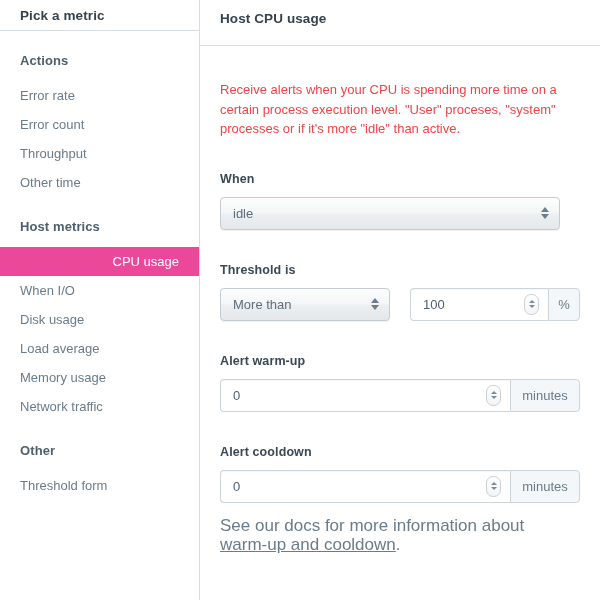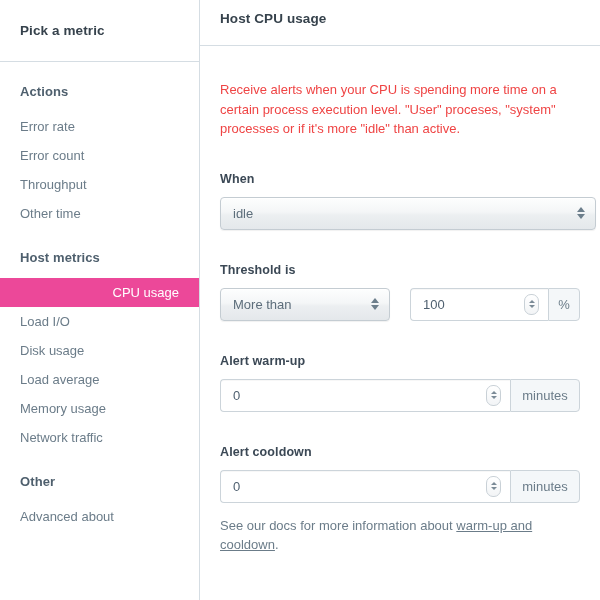--- a/index.html
+++ b/index.html
@@ -25,21 +25,21 @@
   
   .sidebar {
     width: 200px;
     box-sizing: border-box;
     border-right: 1px solid #d5dde3;
     background: #ffffff;
     flex: 0 0 200px;
     height: 600px;
   }
   .sidebar-header {
-    height: 62px;
+    height: 31px;
     box-sizing: border-box;
     border-bottom: 1px solid #d5dde3;
     display: flex;
     align-items: center;
     padding: 0 0 0 20px;
   }
   .sidebar-title {
     font-size: 13.5px;
     font-weight: bold;
     color: #36424c;
@@ -162,21 +162,21 @@
     border-left: 4px solid transparent;
     border-right: 4px solid transparent;
     border-bottom: 5px solid #6c7e8b;
   }
   .sel-arrows .tri-down {
     width: 0; height: 0;
     border-left: 4px solid transparent;
     border-right: 4px solid transparent;
     border-top: 5px solid #6c7e8b;
   }
-  #when-select { width: 376px; gap: 48px; }
+  #when-select { width: 340px; gap: 48px; }
   #threshold-op-select { width: 170px; }
 
   
   .input-group {
     display: flex;
     align-items: stretch;
     height: 33px;
   }
   .num-wrap {
     position: relative;
@@ -242,21 +242,21 @@
   #threshold-number-wrap { width: 138px; }
   #threshold-unit-addon  { width: 32px; padding: 0; }
   
   .wide-num { width: 290px; }
   .minutes-addon { width: 70px; padding: 0; }
 
   .threshold-gap { width: 20px; flex: 0 0 20px; }
 
   .footnote {
     margin-top: 13px;
-    font-size: 13px;
+    font-size: 17px;
     line-height: 19px;
     color: #6b7c89;
     max-width: 330px;
   }
   .footnote a {
     color: #6b7c89;
     text-decoration: underline;
   }
 </style>
 </head>
@@ -274,30 +274,30 @@
         <div class="nav-group-title">Actions</div>
         <div class="nav-item">Error rate</div>
         <div class="nav-item">Error count</div>
         <div class="nav-item">Throughput</div>
         <div class="nav-item">Other time</div>
       </div>
 
       <div class="nav-group">
         <div class="nav-group-title">Host metrics</div>
         <div class="nav-item active">CPU usage</div>
-        <div class="nav-item">Load I/O</div>
+        <div class="nav-item">When I/O</div>
         <div class="nav-item">Disk usage</div>
         <div class="nav-item">Load average</div>
         <div class="nav-item">Memory usage</div>
         <div class="nav-item">Network traffic</div>
       </div>
 
       <div class="nav-group">
         <div class="nav-group-title">Other</div>
-        <div class="nav-item">Advanced about</div>
+        <div class="nav-item">Threshold form</div>
       </div>
 
     </nav>
   </aside>
 
   <main class="main">
     <div class="main-header">
       <span class="main-title">Host CPU usage</span>
     </div>
 

